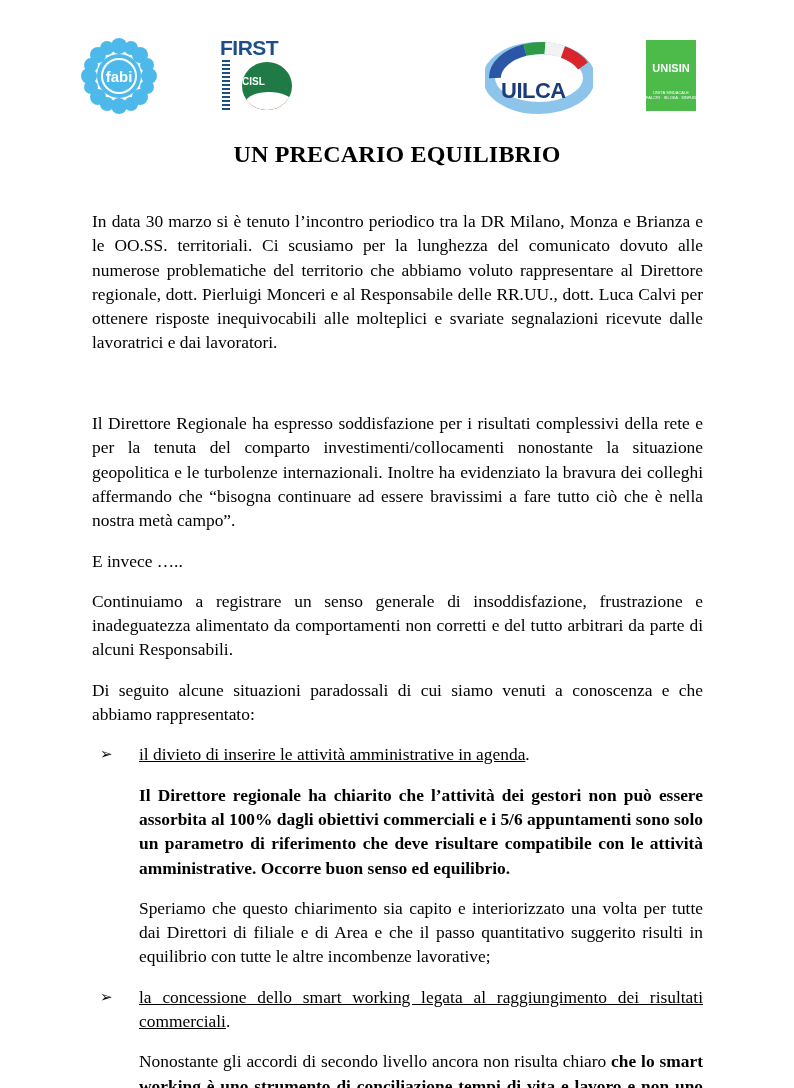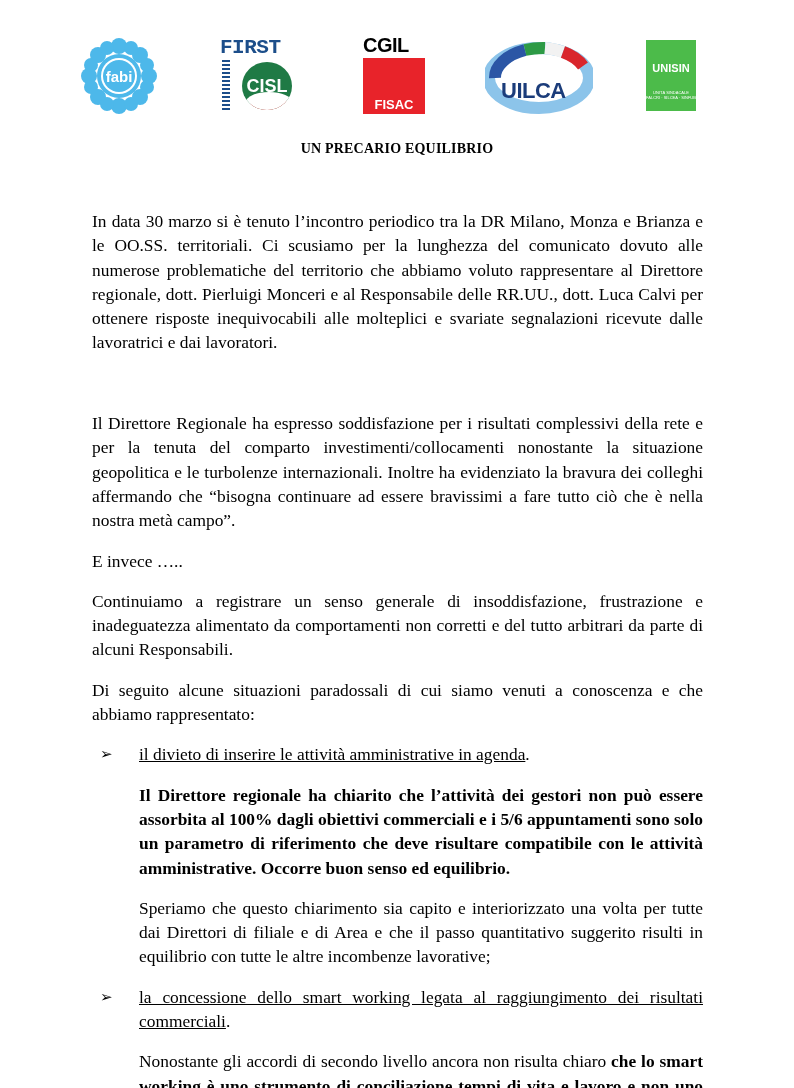--- a/index.html
+++ b/index.html
@@ -4,28 +4,28 @@
 <style>
   html, body { margin: 0; padding: 0; background: #ffffff; }
   body { width: 794px; height: 1088px; position: relative; overflow: hidden;
          font-family: "Liberation Serif", serif; color: #000; }
   .logos { position: absolute; top: 36px; left: 0; width: 794px; height: 80px; }
   .logo { position: absolute; }
   
   .fabi { left: 80px; top: 2px; width: 78px; height: 76px; }
   
   .first { left: 220px; top: 2px; width: 76px; height: 76px; }
-  .first .ftxt { position: absolute; left: 0; top: -2px; font-family: Liberation Mono, monospace;
+  .first .ftxt { position: absolute; left: 0; top: -2px; font-family: Liberation Sans, sans-serif;
                  font-weight: bold; font-size: 21px; color: #1c4e8a; letter-spacing: -0.5px; }
   .first .bars { position: absolute; left: 2px; top: 22px; width: 8px; height: 52px;
                  background: repeating-linear-gradient(#1c4e8a 0 2px, #fff 2px 4px); }
   .first .circ { position: absolute; left: 22px; top: 24px; width: 50px; height: 48px; border-radius: 50%;
                  background: #1f7a45; overflow: hidden; }
-  .first .circ .ctxt { position: absolute; left: 0; right: 0; top: 14px; text-align: center;
-                       font-family: "Liberation Sans", sans-serif; font-weight: bold; font-size: 18px; color: #fff; }
+  .first .circ .ctxt { position: absolute; left: 0; right: 0; top: 14px; 
+                       font-family: "Liberation Sans", sans-serif; font-weight: bold; font-size: 10px; color: #fff; }
   .first .circ .red { position: absolute; left: 6px; bottom: -8px; width: 46px; height: 20px; border-radius: 50%;
                       background: #d9262c; }
   .first .circ .wht { position: absolute; left: 4px; bottom: -2px; width: 46px; height: 20px; border-radius: 50%;
                       background: #fff; }
   
   .cgil { left: 363px; top: 2px; width: 62px; height: 76px; }
   .cgil .gtxt { position: absolute; left: 0; top: -4px; font-family: "Liberation Sans", sans-serif;
                 font-weight: bold; font-size: 20px; color: #000; letter-spacing: -0.5px; }
   .cgil .redbox { position: absolute; left: 0; top: 20px; width: 62px; height: 56px; background: #e8232a; }
   .cgil .ftx { position: absolute; left: 0; right: 0; bottom: 2px; text-align: center; font-family: "Liberation Sans", sans-serif;
@@ -35,21 +35,21 @@
   .uilca .utxt { position: absolute; left: 16px; top: 40px; font-family: "Liberation Sans", sans-serif;
                  font-weight: bold; font-size: 22px; color: #1b3c7a; letter-spacing: -0.5px; }
   
   .unisin { left: 646px; top: 4px; width: 50px; height: 71px; background: #4cbb4a; }
   .unisin .n1 { position: absolute; left: 0; right: 0; top: 22px; text-align: center; font-family: "Liberation Sans", sans-serif;
                 font-weight: bold; font-size: 11px; color: #fff; }
   .unisin .n2 { position: absolute; left: 0; right: 0; top: 50px; text-align: center; font-family: "Liberation Sans", sans-serif;
                 font-size: 4px; line-height: 5px; color: #fff; }
 
   .title { position: absolute; top: 141px; left: 0; width: 794px; text-align: center;
-           font-weight: bold; font-size: 14px; letter-spacing: 0.2px; }
+           font-weight: bold; font-size: 24px; letter-spacing: 0.2px; }
   .body { position: absolute; top: 193px; left: 76px; width: 643px; font-size: 17.4px; line-height: 24.3px; }
   .body p { margin: 16px; text-align: justify; }
   .body .gap { height: 24.3px; }
   .bullet-row { position: relative; padding-left: 47px; }
   .bullet-row .arrow { position: absolute; left: 24px; top: 0; font-size: 15px; }
   .indent { padding-left: 47px; }
   .u { text-decoration: underline; }
   b { font-weight: bold; }
 </style>
 </head>
@@ -82,26 +82,20 @@
       <text x="39" y="44" text-anchor="middle" font-family="Liberation Sans, sans-serif" font-size="15" font-weight="bold" fill="#ffffff">fabi</text>
     </svg>
   </div>
   <div class="logo first">
     <div class="ftxt">FIRST</div>
     <div class="bars"></div>
     <div class="circ">
       <div class="red"></div>
       <div class="wht"></div>
       <div class="ctxt">CISL</div>
-    </div>
-  </div>
-  <div class="logo cgil">
-    <div class="gtxt">CGIL</div>
-    <div class="redbox">
-      <div class="ftx">FISAC</div>
     </div>
   </div>
   <div class="logo uilca">
     <svg width="108" height="76" viewBox="0 0 108 76" style="position:absolute;left:0;top:0">
       <ellipse cx="54" cy="40" rx="50" ry="30" fill="none" stroke="#8cc4ea" stroke-width="12"></ellipse>
       <path d="M10 40 A50 30 0 0 1 40 12" fill="none" stroke="#2b56a5" stroke-width="12"></path>
       <path d="M40 12 A50 30 0 0 1 60 10" fill="none" stroke="#2d9a45" stroke-width="12"></path>
       <path d="M60 10 A50 30 0 0 1 78 14" fill="none" stroke="#f2f2f2" stroke-width="12"></path>
       <path d="M78 14 A50 30 0 0 1 98 28" fill="none" stroke="#d9262c" stroke-width="12"></path>
     </svg>

